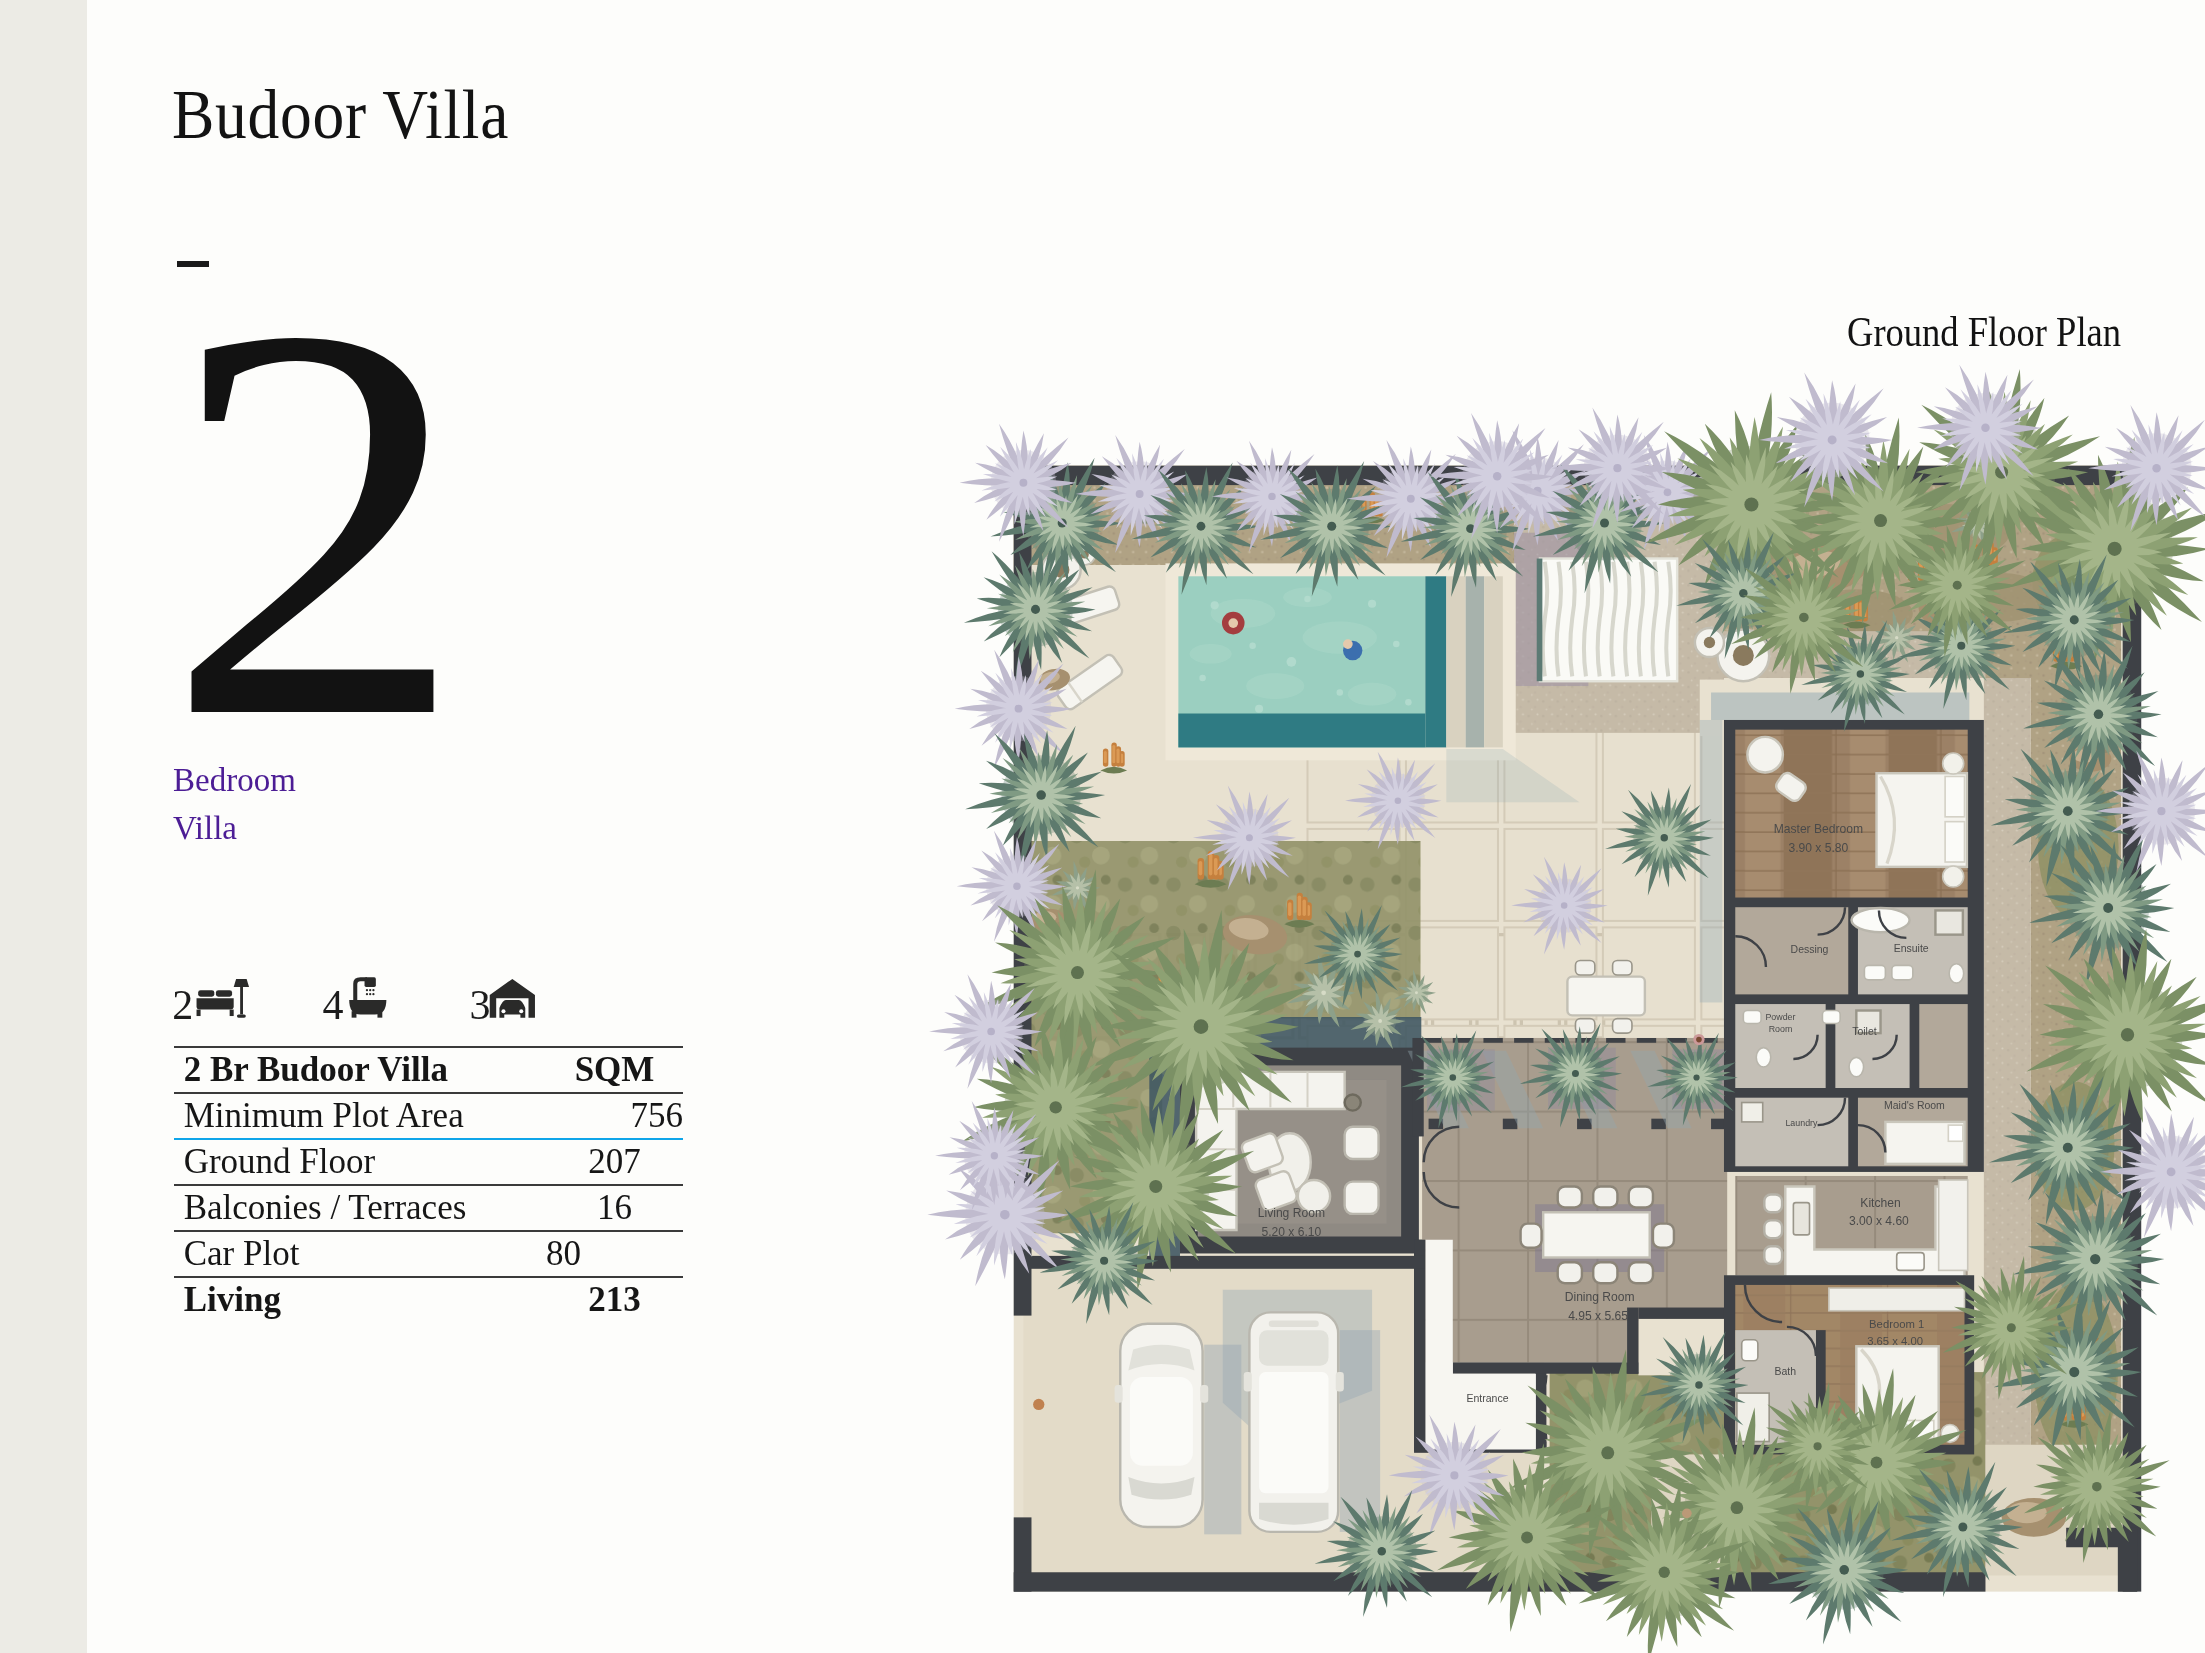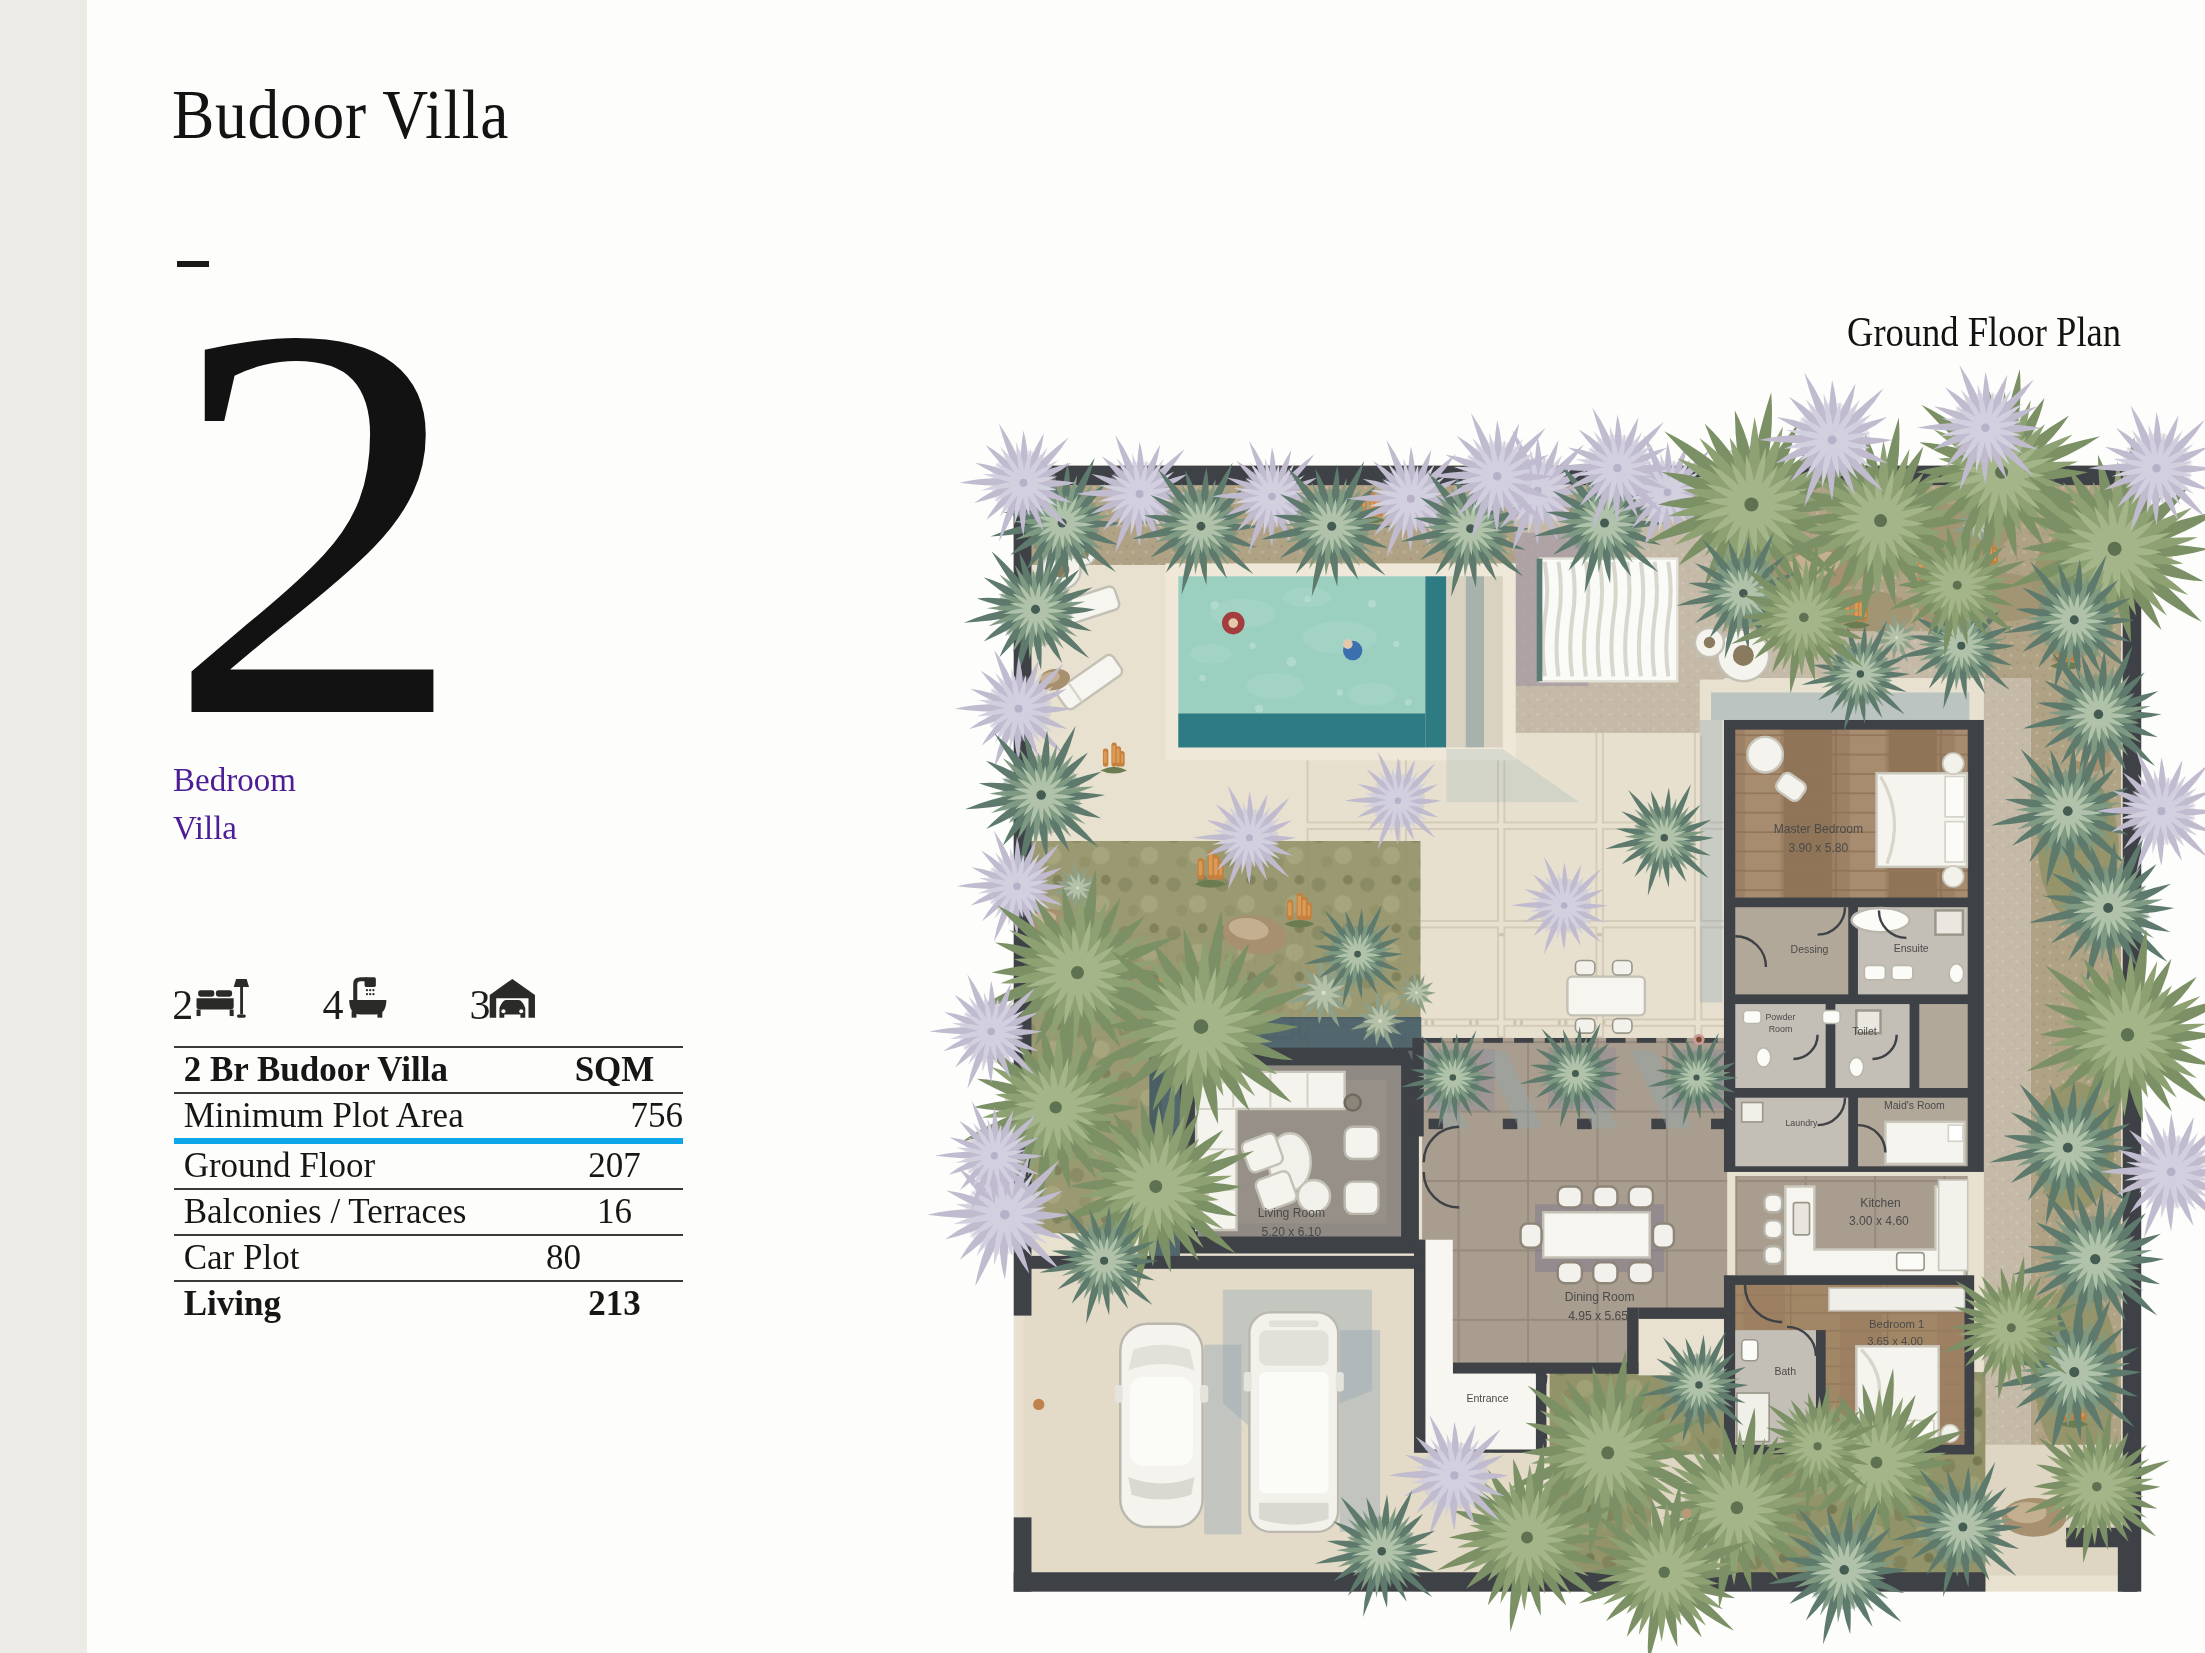--- a/index.html
+++ b/index.html
@@ -56,21 +56,21 @@
 <circle cx="424" cy="62" r="2.5" fill="#fff"></circle>
       <circle cx="446" cy="62" r="2.5" fill="#fff"></circle>
     </g>
 </svg>
 
 <div class="abs" style="left:174px;top:1046px;width:509px;font-size:35px;color:#161616">
 <div style="border-top:2px solid #3a3a3a;border-bottom:2px solid #3a3a3a;display:flex;justify-content:space-between;padding:1.6px 0 2.4px 9.7px;font-weight:bold">
       <span>2 Br Budoor Villa</span>
       <span style="width:137px;text-align:center">SQM</span>
     </div>
-<div style="border-bottom:6px solid #0ea5e9;display:flex;justify-content:space-between;padding:1.6px 0 2.4px 9.7px">
+<div style="border-bottom:2px solid #0ea5e9;display:flex;justify-content:space-between;padding:1.6px 0 2.4px 9.7px">
       <span>Minimum Plot Area</span>
       <span style="width:137px;text-align:right">756</span>
     </div>
 <div style="border-bottom:2px solid #3a3a3a;display:flex;justify-content:space-between;padding:1.6px 0 2.4px 9.7px">
       <span>Ground Floor</span>
       <span style="width:137px;text-align:center">207</span>
     </div>
 <div style="border-bottom:2px solid #3a3a3a;display:flex;justify-content:space-between;padding:1.6px 0 2.4px 9.7px">
       <span>Balconies / Terraces</span>
       <span style="width:137px;text-align:center">16</span>

